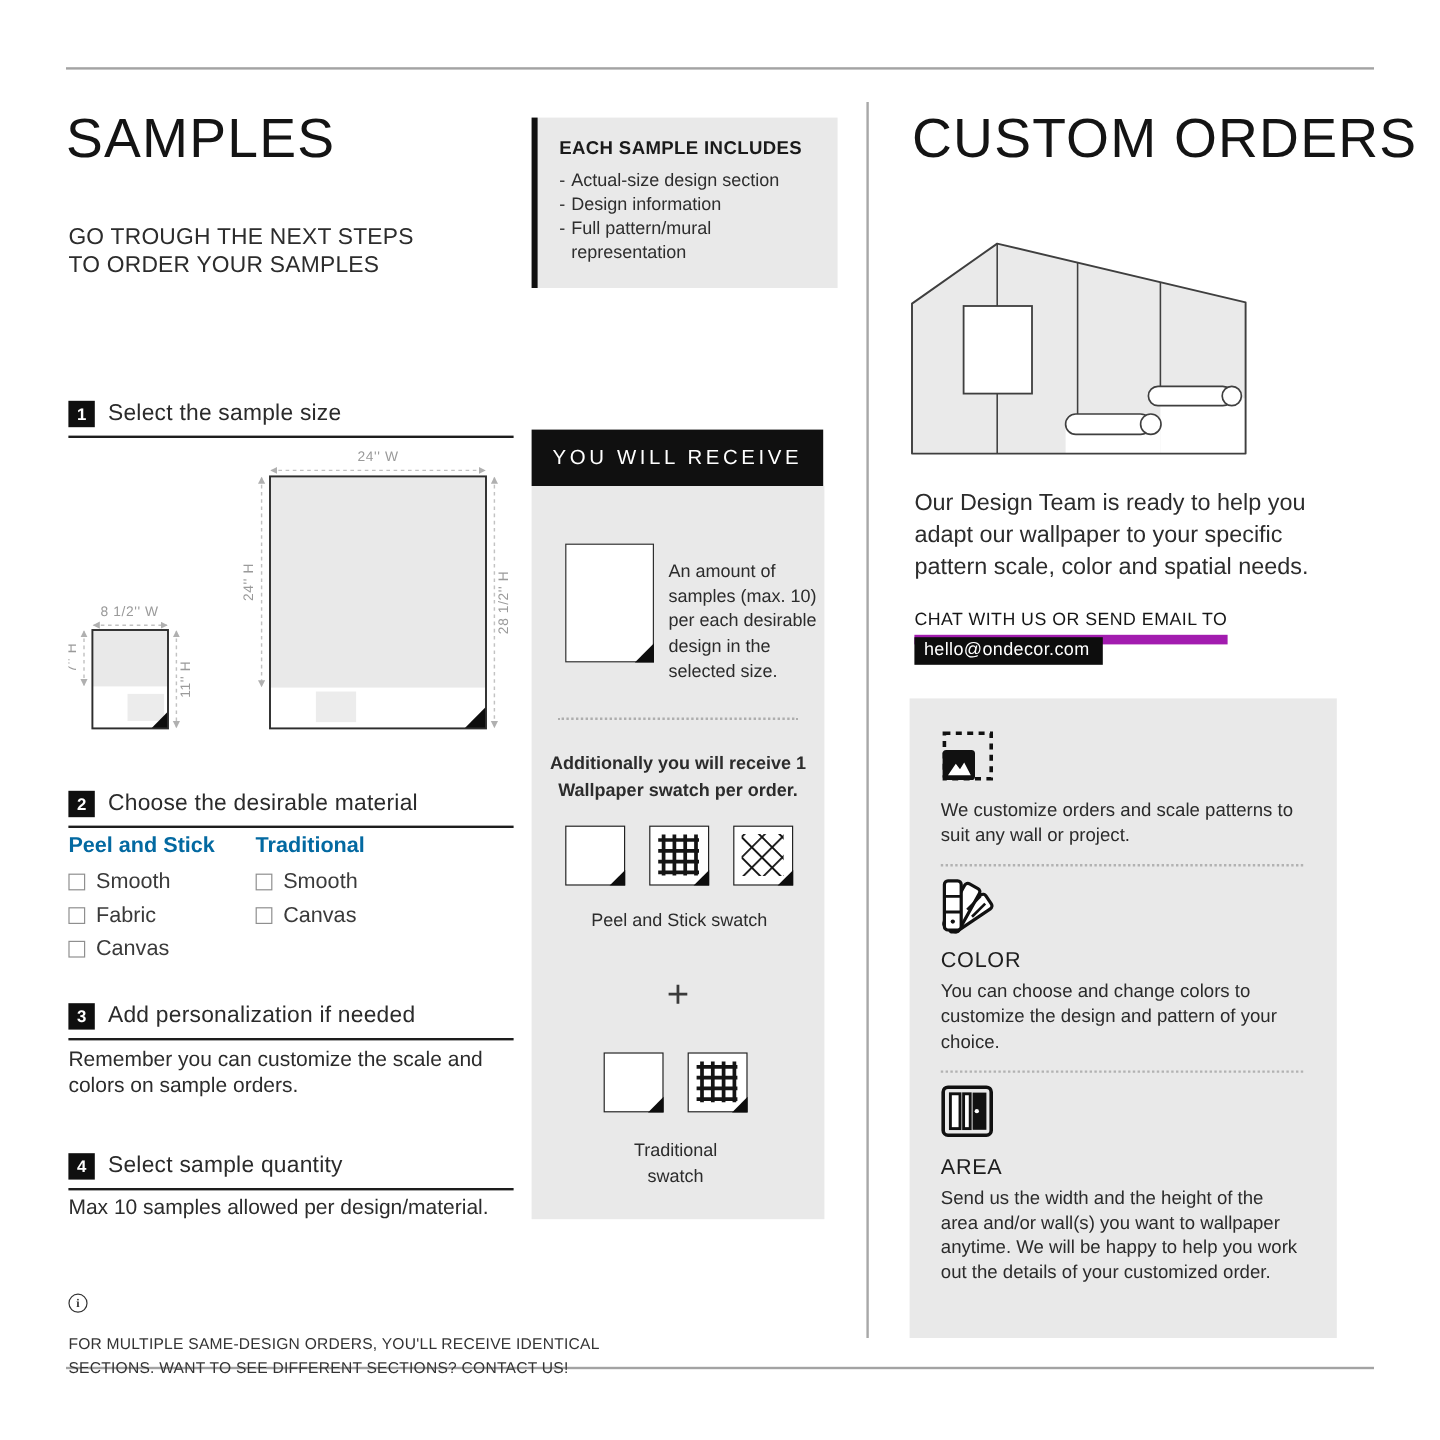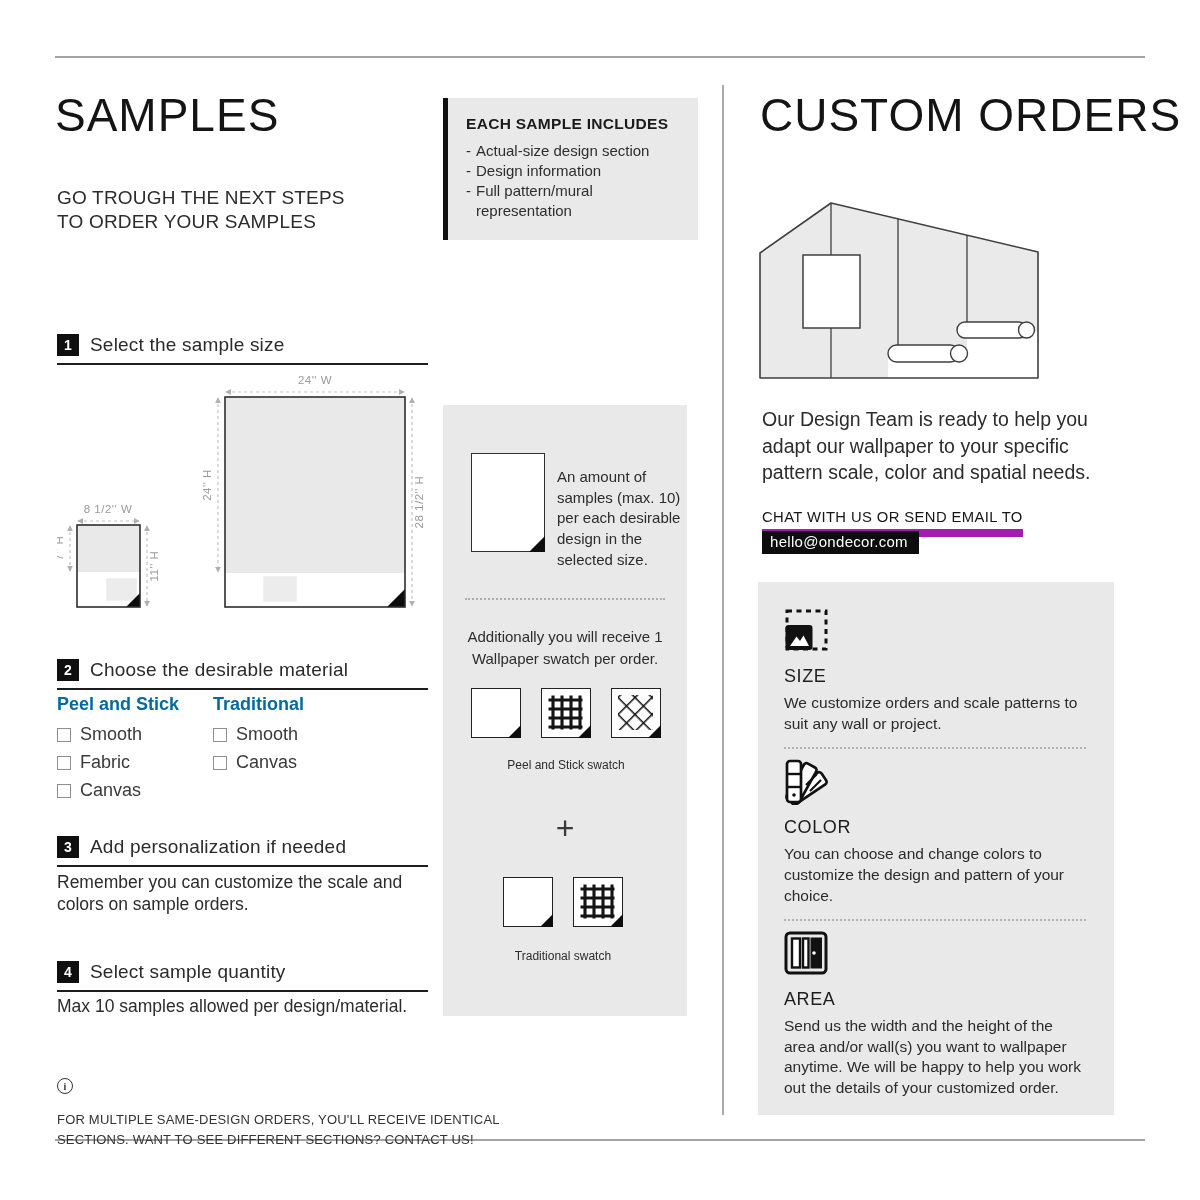--- a/index.html
+++ b/index.html
@@ -45,24 +45,24 @@
 
   .receive-bar{position:absolute;left:443px;top:358px;width:243px;height:47px;background:#101010;
                display:flex;align-items:center;justify-content:center;color:#fff;font-size:17px;letter-spacing:3px;}
   .receive-panel{position:absolute;left:443px;top:405px;width:244px;height:611px;background:#e9e9e9;}
   .page-icon{position:absolute;left:28px;top:48px;width:72px;height:97px;background:#fff;border:1.5px solid #2f2f2f;}
   .fold{position:absolute;right:-1px;bottom:-1px;width:0;height:0;border-bottom:16px solid #0d0d0d;border-left:16px solid transparent;}
   .fold.small{border-bottom-width:13px;border-left-width:13px;}
   .sample-text{position:absolute;left:114px;top:62px;width:128px;font-size:15px;line-height:1.38;color:#2c2c2c;}
   .dotted{border-top:2px dotted #aeaeae;height:0;}
   .div-mid{position:absolute;left:22px;right:22px;top:193px;}
-  .additional{position:absolute;left:8px;right:8px;top:221px;text-align:center;font-size:15px;line-height:1.45;color:#2c2c2c;}
+  .additional{position:absolute;left:8px;right:8px;top:221px;text-align:center;font-size:15px;line-height:1.45;color:#2c2c2c;font-weight:bold;}
   .swatch{position:absolute;width:50px;height:50px;background:#fff;border:1.5px solid #222;box-sizing:border-box;}
   .swatch svg{position:absolute;left:0;top:0;}
-  .row-label{position:absolute;text-align:center;font-size:12px;line-height:1.45;color:#2c2c2c;}
+  .row-label{position:absolute;text-align:center;font-size:15px;line-height:1.45;color:#2c2c2c;}
   .plus{position:absolute;left:0;right:0;top:405px;text-align:center;font-size:32px;font-weight:300;color:#3a3a3a;}
 
   
   .house{position:absolute;left:755px;top:195px;}
   .intro-right{position:absolute;left:762px;top:406px;width:368px;font-size:19.5px;line-height:1.37;color:#2c2c2c;}
   .chat-label{position:absolute;left:762px;top:509px;font-size:14.8px;letter-spacing:.4px;color:#161616;
               border-bottom:8px solid #a21caf;padding-bottom:4px;}
   .email-chip{position:absolute;left:762px;top:531px;background:#0d0d0d;color:#fff;font-size:15px;
               padding:2px 11px 4px 8px;letter-spacing:.3px;}
   .orders-panel{position:absolute;left:758px;top:582px;width:356px;height:533px;box-sizing:border-box;
@@ -183,20 +183,21 @@
     <span>FOR MULTIPLE SAME-DESIGN ORDERS, YOU'LL RECEIVE IDENTICAL SECTIONS. WANT TO SEE DIFFERENT SECTIONS? CONTACT US!</span>
   </div>
 
   <div class="includes">
     <div class="includes-title">EACH SAMPLE INCLUDES</div>
     <div class="includes-item">Actual-size design section</div>
     <div class="includes-item">Design information</div>
     <div class="includes-item" style="width:170px">Full pattern/mural representation</div>
   </div>
 
+  <div class="receive-bar">YOU WILL RECEIVE</div>
 
   <div class="receive-panel">
     <div class="page-icon">
         <span class="fold"></span>
       </div>
     <div class="sample-text">An amount of samples (max. 10) per each desirable design in the selected size.</div>
     <div class="dotted div-mid"></div>
     <div class="additional">Additionally you will receive 1 Wallpaper swatch per order.</div>
 
     <div class="swatch" style="left:28px;top:283px">
@@ -280,21 +281,20 @@
 
   <div class="orders-panel">
 
     <div class="card-icon">
       <svg width="46" height="44" viewBox="0 0 46 44">
         <rect x="3" y="3" width="39" height="38" fill="none" stroke="#111" stroke-width="3" stroke-dasharray="5 4.5"></rect>
         <rect x="1.5" y="17" width="27" height="25" rx="3" fill="#111"></rect>
         <polygon points="6,38 12.5,28.5 16,33 19.5,27.5 25,38" fill="#ffffff"></polygon>
       </svg>
     </div>
-    <div class="card-title">SIZE</div>
     <div class="card-body wide">We customize orders and scale patterns to suit any wall or project.</div>
     <div class="panel-divider"></div>
 
     <div class="card-icon">
       <svg width="48" height="46" viewBox="0 0 48 46">
         <g fill="#ffffff" stroke="#111" stroke-width="2.7" stroke-linejoin="round">
           <rect x="3" y="2" width="14" height="41" rx="3" transform="rotate(56 10 38)"></rect>
           <rect x="3" y="2" width="14" height="41" rx="3" transform="rotate(29 10 38)"></rect>
           <rect x="3" y="2" width="14" height="41" rx="3"></rect>
         </g>

